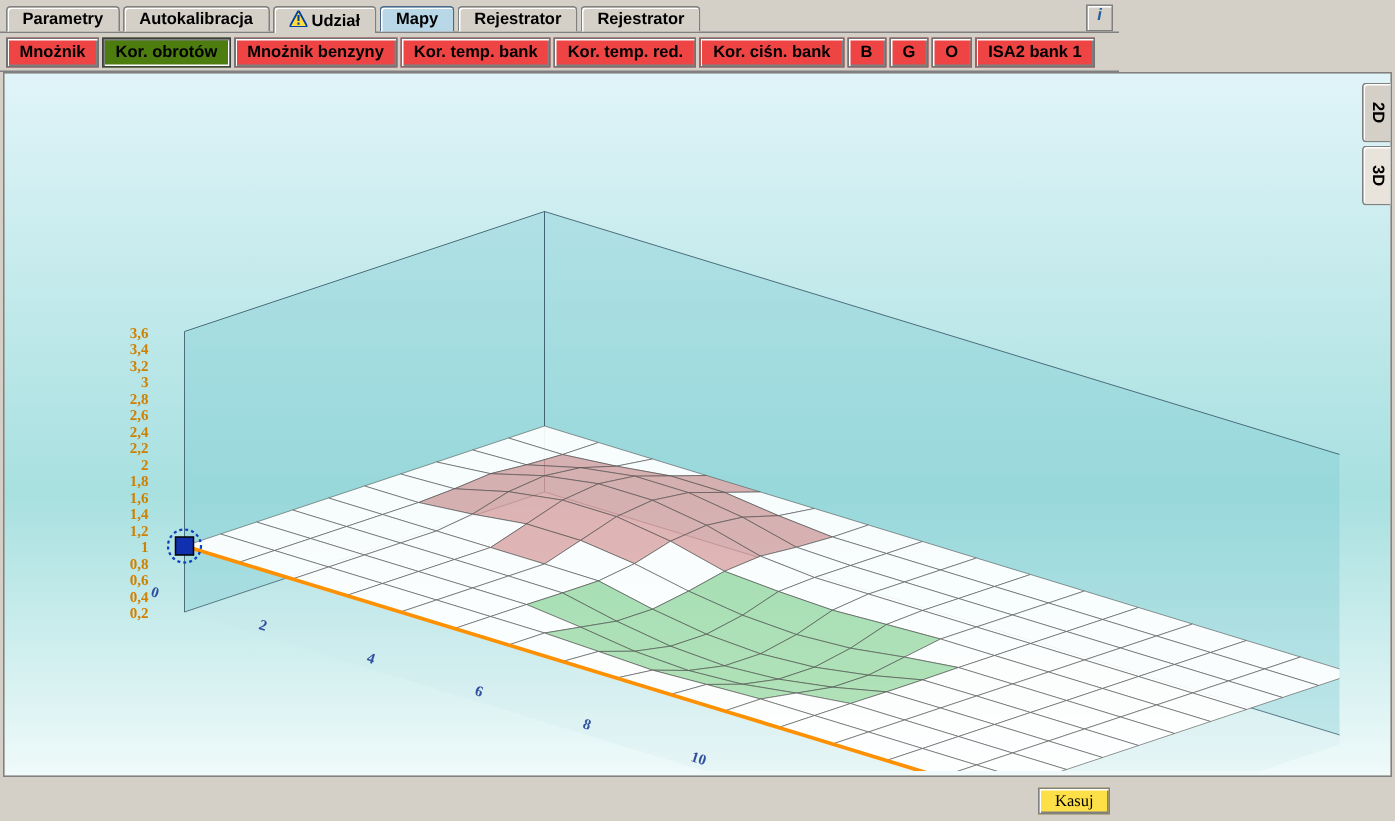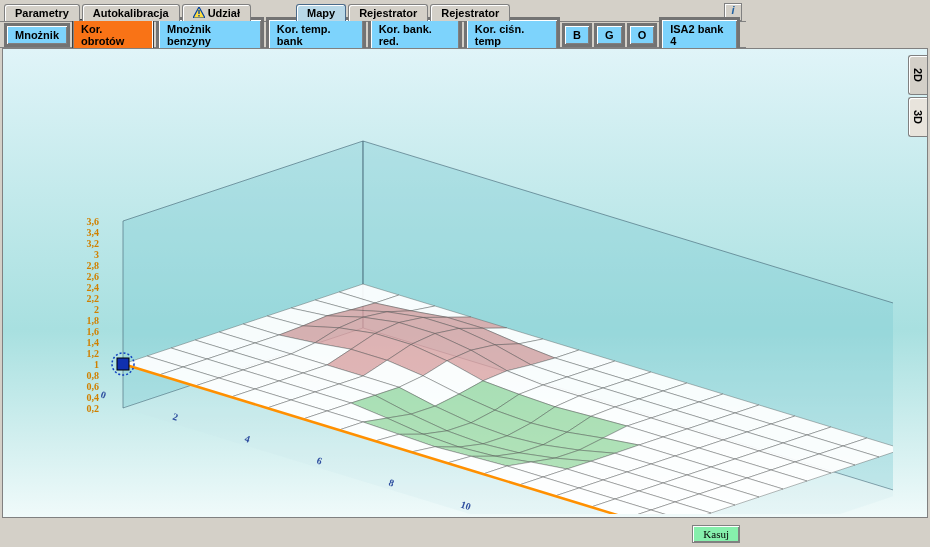--- a/index.html
+++ b/index.html
@@ -33,21 +33,20 @@
     font-weight: bold;
     cursor: pointer;
     position: relative;
     top: 1px;
     box-shadow: inset 1px 1px 0 #fff;
   }
   .tab.sel {
     background: #b8d8e8;
     border-color: #4a6a8a;
     z-index: 2;
-    margin-left: 43px;
   }
   .tab .warn-icon {
     display:inline-block; width:12px; height:11px; margin-right:3px;
     vertical-align: -1px;
   }
   .right-info {
     margin-left: auto;
     width: 18px; height: 18px;
     border: 1px solid #808080;
     background: #d4d0c8;
@@ -64,31 +63,31 @@
     display: flex;
     align-items: center;
     gap: 0;
     padding: 3px 4px;
     border-bottom: 1px solid #808080;
     background: #d4d0c8;
     height: 26px;
   }
   .subtab {
     padding: 3px 8px;
-    border: 3px solid #737373;
-    background: #7dd3fc;
+    border: 1px solid #737373;
+    background: #ef4444;
     font-weight: bold;
     cursor: pointer;
     box-shadow: inset 1px 1px 0 #fff, inset -1px -1px 0 #808080;
     margin-right: 2px;
   }
   .subtab.sel {
     border: 1px solid #404040;
     box-shadow: inset 1px 1px 0 #808080, inset -1px -1px 0 #fff;
-    background: #f97316;
+    background: #4d7c0f;
   }
 
   
   .main {
     position: relative;
     width: 926px;
     height: 470px;
     margin: 0 2px;
     background: linear-gradient(180deg, #e0f4f8 0%, #a8e0e0 60%, #f0fafa 100%);
     border: 1px solid #808080;
@@ -128,21 +127,21 @@
   .tick-text-x { font: bold 10px Tahoma; fill: #3050a0; }
 
   
   .bottom {
     position:absolute;
     bottom: 4px; right: 6px;
   }
   .btn {
     padding: 2px 10px;
     border: 1px solid #808080;
-    background: #86efac;
+    background: #fde047;
     box-shadow: inset 1px 1px 0 #fff, inset -1px -1px 0 #808080;
     cursor: pointer;
     font: 11px Tahoma;
   }
 </style>
 </head>
 <body>
 
 <div class="window">
   <div class="tabbar">
@@ -161,26 +160,26 @@
     <div class="tab">Rejestrator</div>
     <div class="tab">Rejestrator</div>
     <div class="right-info">i</div>
   </div>
 
   <div class="subtabs">
     <div class="subtab">Mnożnik</div>
     <div class="subtab sel">Kor. obrotów</div>
     <div class="subtab">Mnożnik benzyny</div>
     <div class="subtab">Kor. temp. bank</div>
-    <div class="subtab">Kor. bank. red.</div>
-    <div class="subtab">Kor. ciśn. temp</div>
+    <div class="subtab">Kor. temp. red.</div>
+    <div class="subtab">Kor. ciśn. bank</div>
     <div class="subtab">B</div>
     <div class="subtab">G</div>
     <div class="subtab">O</div>
-    <div class="subtab">ISA2 bank 4</div>
+    <div class="subtab">ISA2 bank 1</div>
   </div>
 
   <div class="main">
     <div class="side-tabs">
       <div class="side-tab">2D</div>
       <div class="side-tab sel">3D</div>
     </div>
 
     <div class="chart-area">
       <svg viewBox="0 0 870 455" id="chart-svg">

